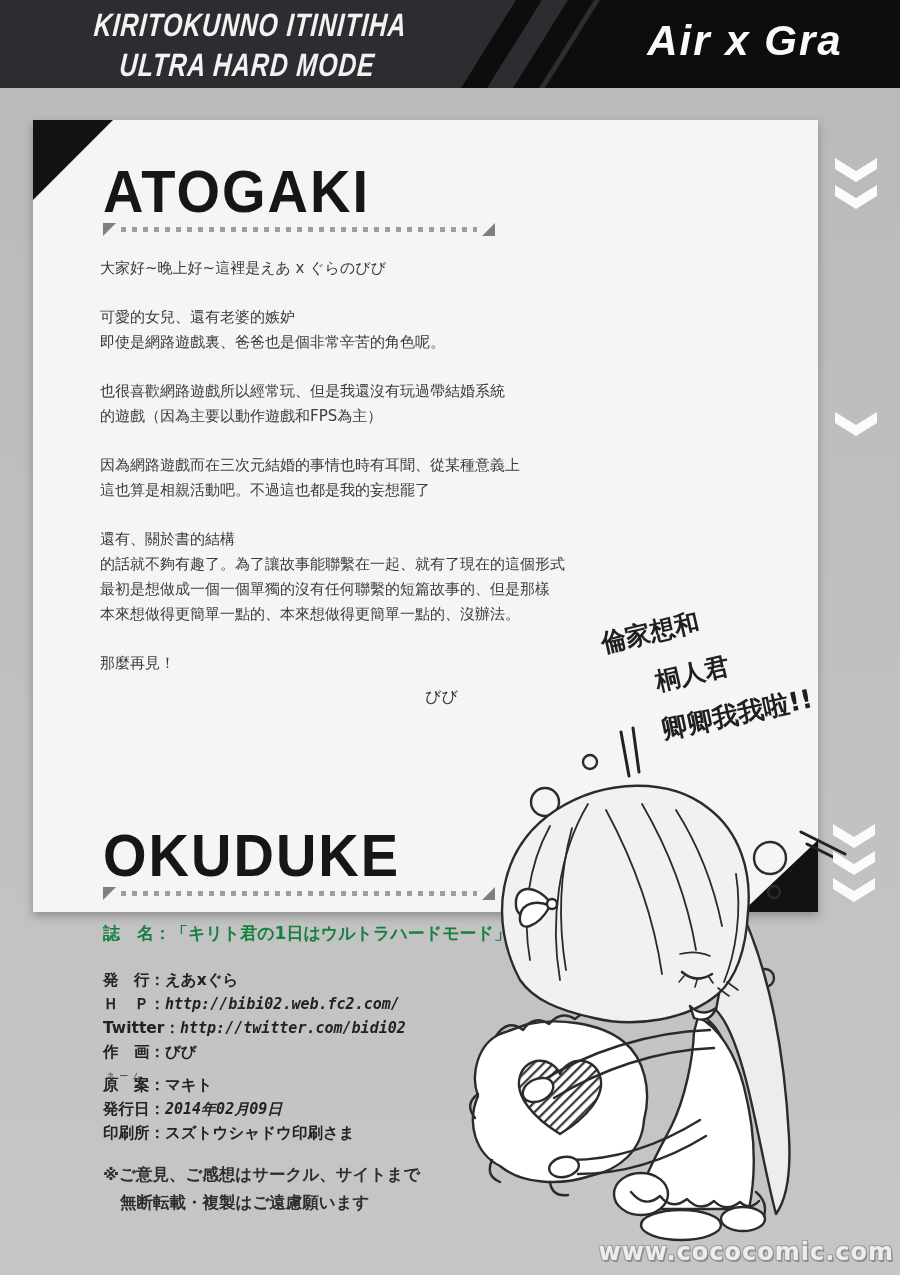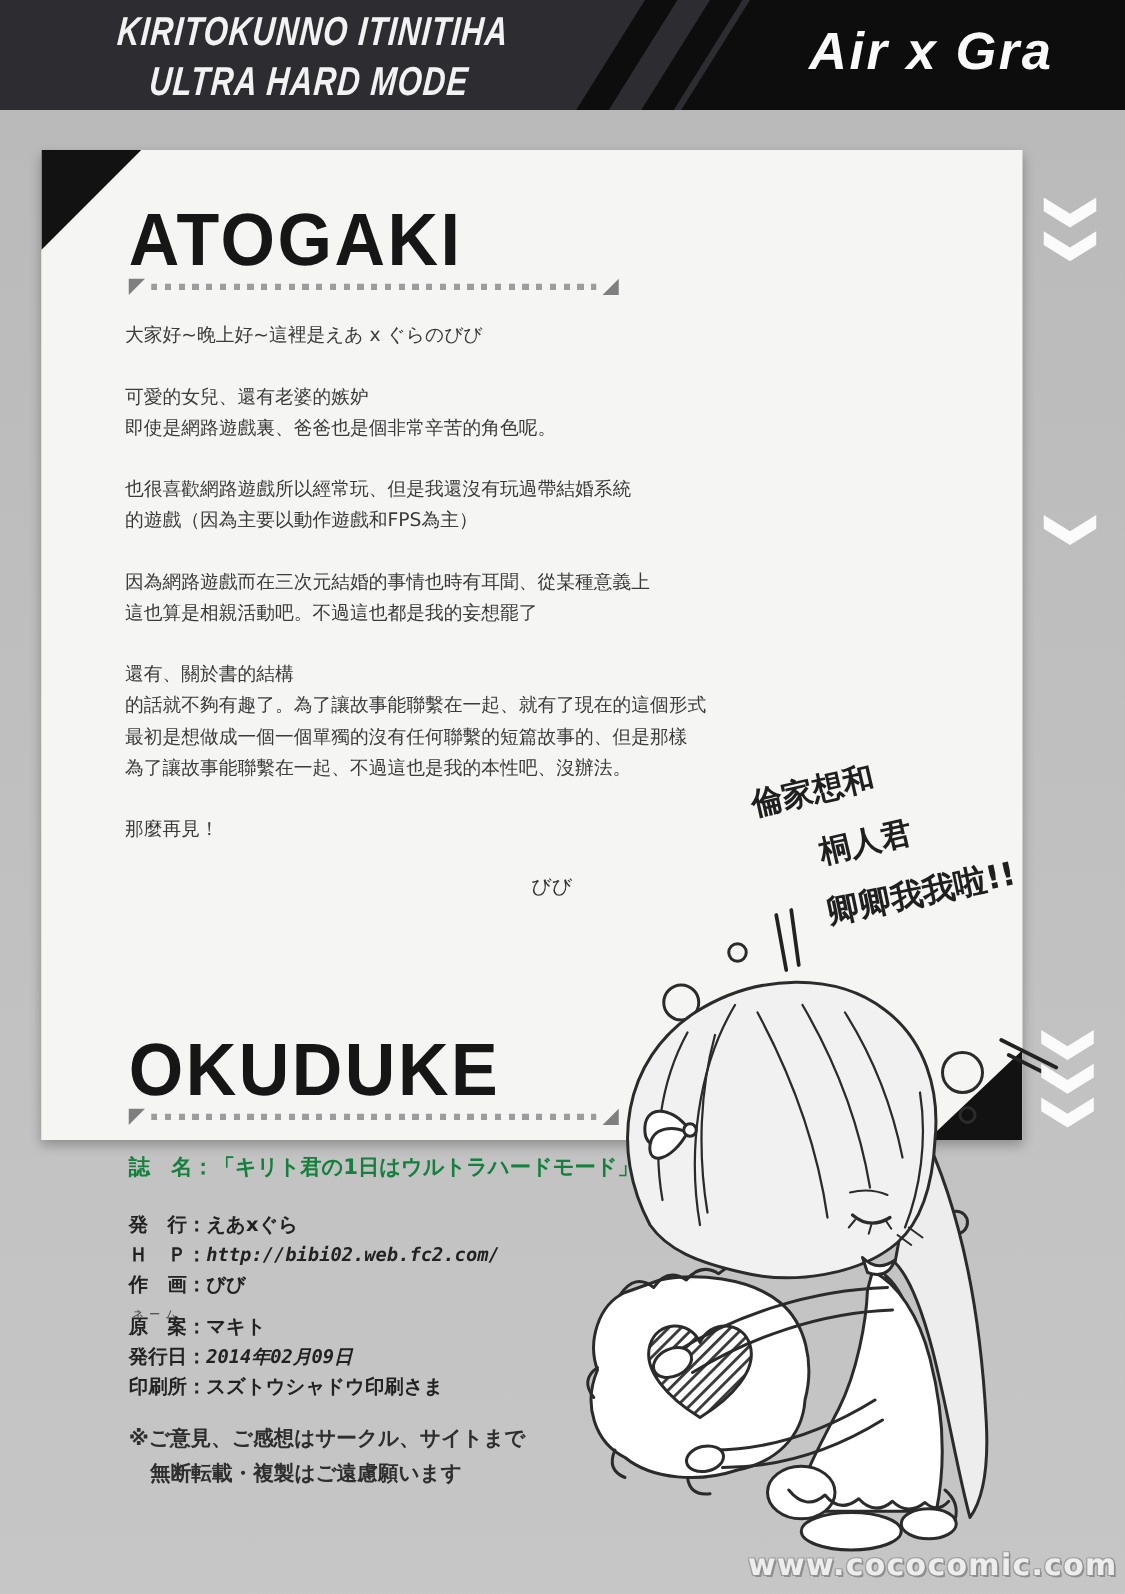--- a/index.html
+++ b/index.html
@@ -55,21 +55,21 @@
 
   .atogaki-head{position:absolute;left:70px;top:42px;}
   .okuduke-head{position:absolute;left:70px;top:706px;}
 
   
   .atogaki-body{
     position:absolute;left:67px;top:136px;width:580px;
     font-size:15px;line-height:25px;color:#3b3b3b;font-weight:500;
   }
   .para{margin-bottom:24px;}
-  .para.last{margin-bottom:20px;}
+  .para.last{margin-bottom:8px;}
   .signature{margin-left:325px;font-size:16px;color:#333;}
 
   
   .title-row{margin-top:22px;font-size:17px;font-weight:bold;color:#15803d;height:24px;white-space:nowrap;}
   .credits{margin-top:22px;}
   .credit-row{position:relative;height:24px;line-height:24px;font-size:15.5px;font-weight:bold;color:#222;white-space:nowrap;}
   .credit-row.with-ruby{margin-top:9px;}
   .credit-label{display:inline-block;}
   .credit-value.mono{font-family:"DejaVu Sans Mono",monospace;font-style:italic;font-size:15px;}
   .ruby{position:absolute;left:3px;top:-9px;font-size:9px;font-weight:normal;letter-spacing:4px;color:#444;}
@@ -141,21 +141,21 @@
         <div>的遊戲（因為主要以動作遊戲和FPS為主）</div>
       </div>
       <div class="para">
         <div>因為網路遊戲而在三次元結婚的事情也時有耳聞、從某種意義上</div>
         <div>這也算是相親活動吧。不過這也都是我的妄想罷了</div>
       </div>
       <div class="para">
         <div>還有、關於書的結構</div>
         <div>的話就不夠有趣了。為了讓故事能聯繫在一起、就有了現在的這個形式</div>
         <div>最初是想做成一個一個單獨的沒有任何聯繫的短篇故事的、但是那樣</div>
-        <div>為了讓故事能聯繫在一起、不過這也是我的本性吧、沒辦法。</div>
+        <div>本來想做得更簡單一點的、本來想做得更簡單一點的、沒辦法。</div>
       </div>
       <div class="para last">
         <div>那麼再見！</div>
       </div>
       <div class="signature">びび</div>
     </div>
 
     <div class="okuduke-head">
       <div class="big-heading">OKUDUKE</div>
       <div class="rule">
@@ -167,20 +167,23 @@
       <div class="title-row">
         <span class="credit-label">誌　名：</span><span>「キリト君の1日はウルトラハードモード」</span>
       </div>
 
       <div class="credits">
         <div class="credit-row">
           <span class="credit-label">発　行：</span><span class="credit-value">えあxぐら</span>
         </div>
         <div class="credit-row">
           <span class="credit-label">Ｈ　Ｐ：</span><span class="credit-value mono">http://bibi02.web.fc2.com/</span>
+        </div>
+        <div class="credit-row">
+          <span class="credit-label">Twitter：</span><span class="credit-value mono">http://twitter.com/bidi02</span>
         </div>
         <div class="credit-row">
           <span class="credit-label">作　画：</span><span class="credit-value">びび</span>
         </div>
         <div class="credit-row with-ruby">
           <span class="ruby">ネーム</span>
           <span class="credit-label">原　案：</span><span class="credit-value">マキト</span>
         </div>
         <div class="credit-row">
           <span class="credit-label">発行日：</span><span class="credit-value mono">2014年02月09日</span>

